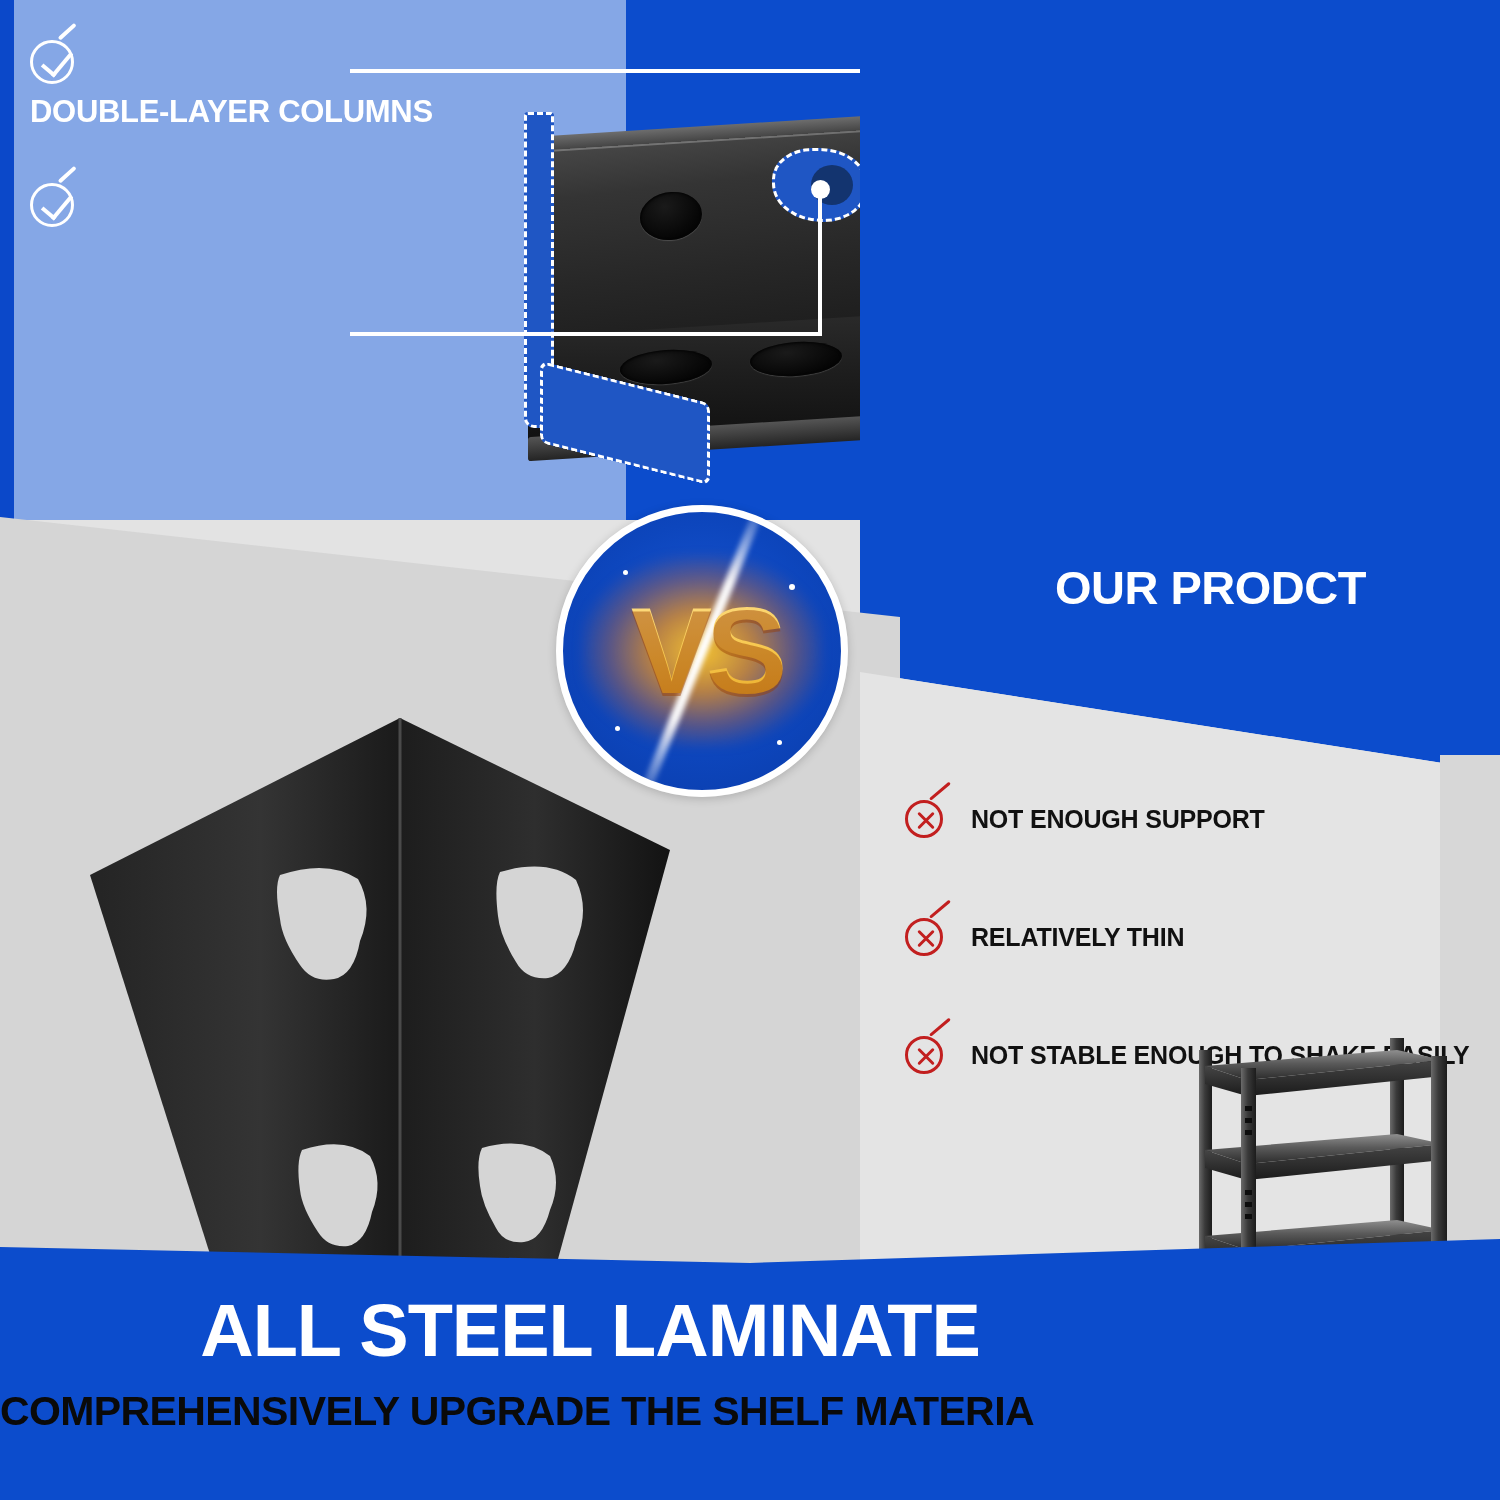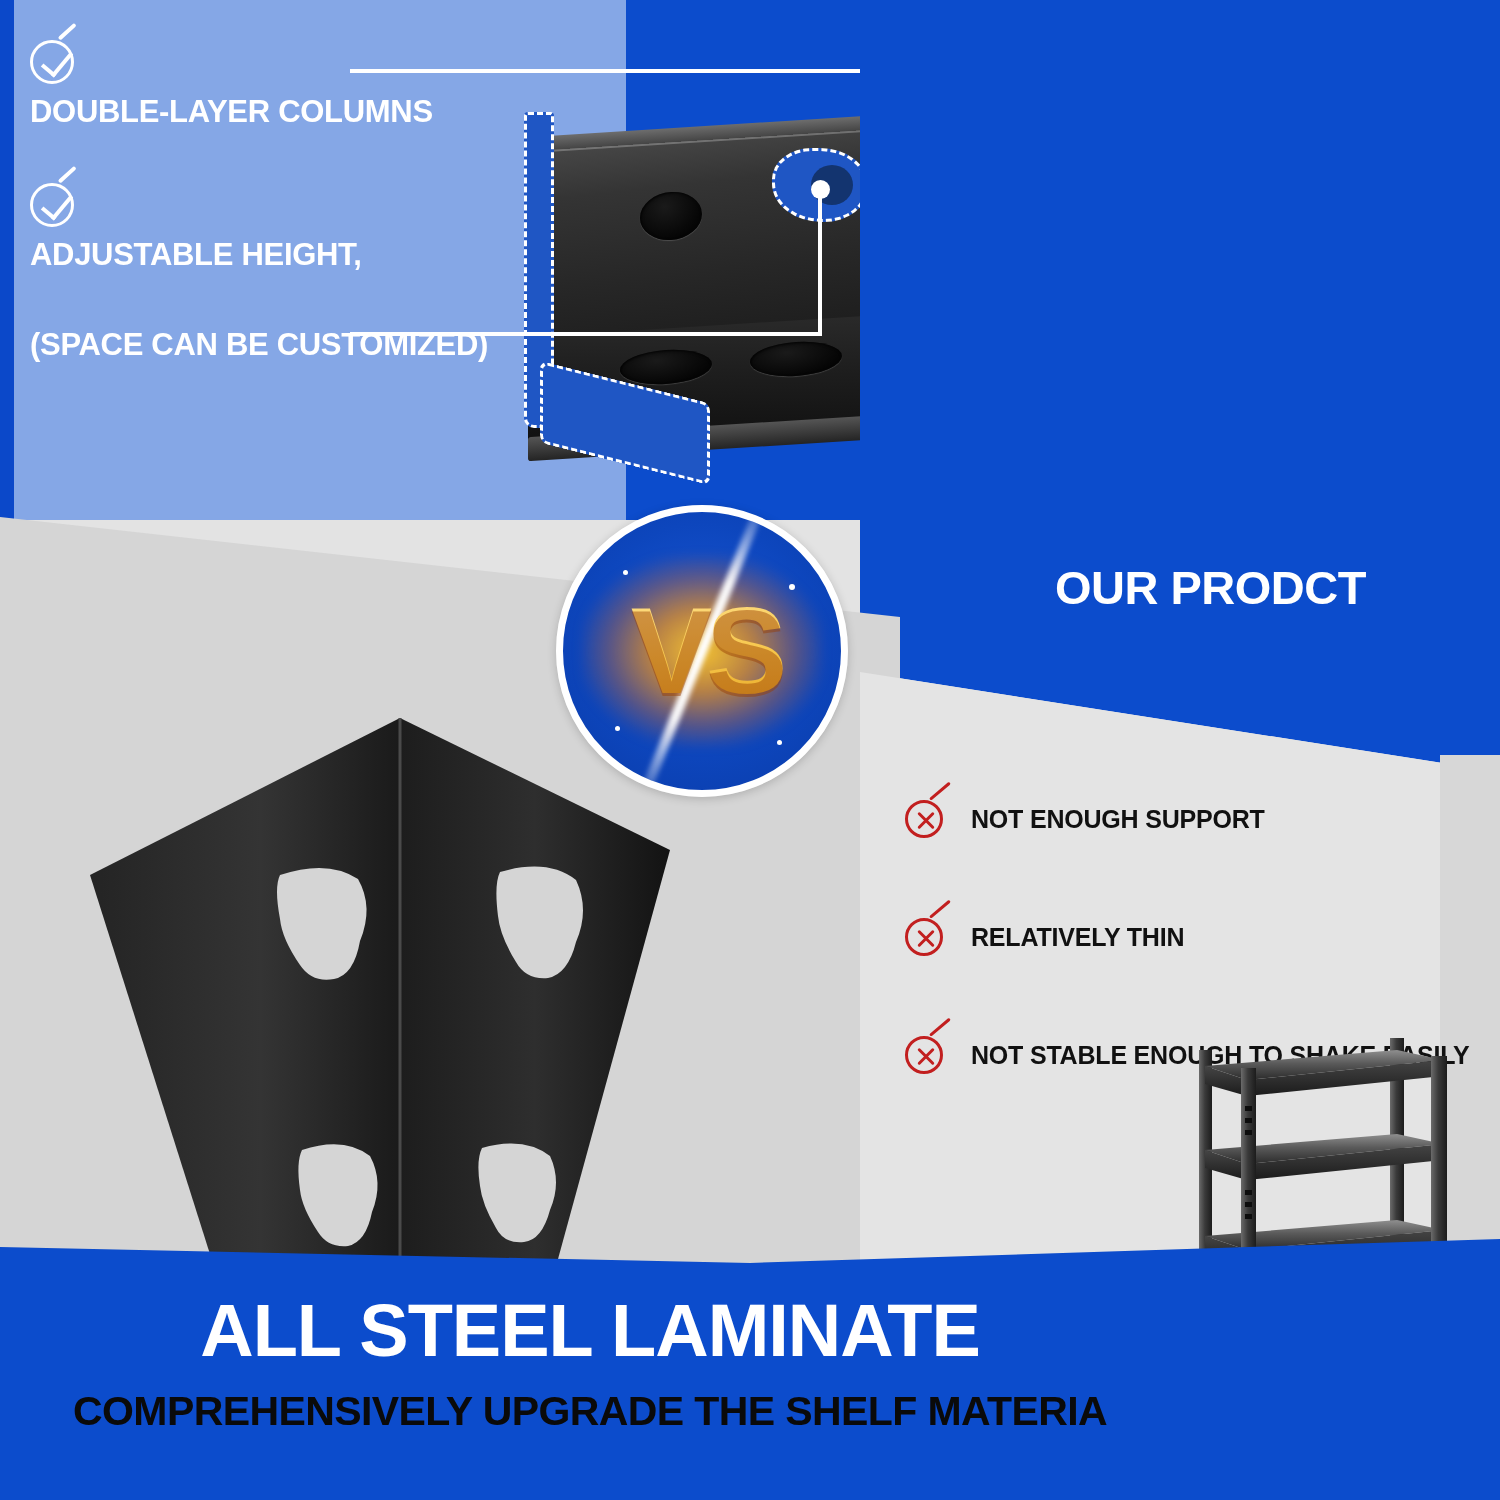--- a/index.html
+++ b/index.html
@@ -174,21 +174,21 @@
   
   #bottom-banner{
     left:0;top:1225px;width:1500px;height:275px;background:#0c4ccc;
     clip-path:polygon(0 22px, 750px 38px, 1500px 14px, 1500px 275px, 0 275px);
   }
   #banner-title{
     left:0;top:1288px;width:1180px;text-align:center;color:#ffffff;
     font-size:74px;font-weight:bold;letter-spacing:-1px;white-space:nowrap;
   }
   #banner-sub{
-    left:0;top:1388px;width:1180px;text-align:center;color:#0a0a0a;
+    left:0;top:1388px;width:1180px;color:#0a0a0a;
     font-size:41px;font-weight:bold;letter-spacing:-0.6px;white-space:nowrap;
   }
 </style>
 </head>
 <body>
 
 <div id="stage">
 
   <div class="abs" id="top-blue-base"></div>
   <div class="abs" id="top-left-panel"></div>
@@ -237,22 +237,20 @@
   <div class="abs callout-line" id="callout-bot-v"></div>
   <div class="abs" id="callout-bot-dot"></div>
 
   <div class="abs" id="feature-list">
     <div class="feat-block">
       <span class="feat-icon"></span>
       <div class="feat-text">DOUBLE-LAYER COLUMNS</div>
     </div>
     <div class="feat-block">
       <span class="feat-icon"></span>
-      <div class="feat-text">ADJUSTABLE HEIGHT,</div>
-      <div class="feat-sub">(SPACE CAN BE CUSTOMIZED)</div>
     </div>
   </div>
 
   <div class="abs" id="blue-right-top"></div>
   <div class="abs" id="gray-left"></div>
   <div class="abs" id="gray-right"></div>
   <div class="abs" id="gray-right-strip"></div>
 
   <svg class="abs" id="bracket" viewBox="0 0 620 570">
     <defs>

